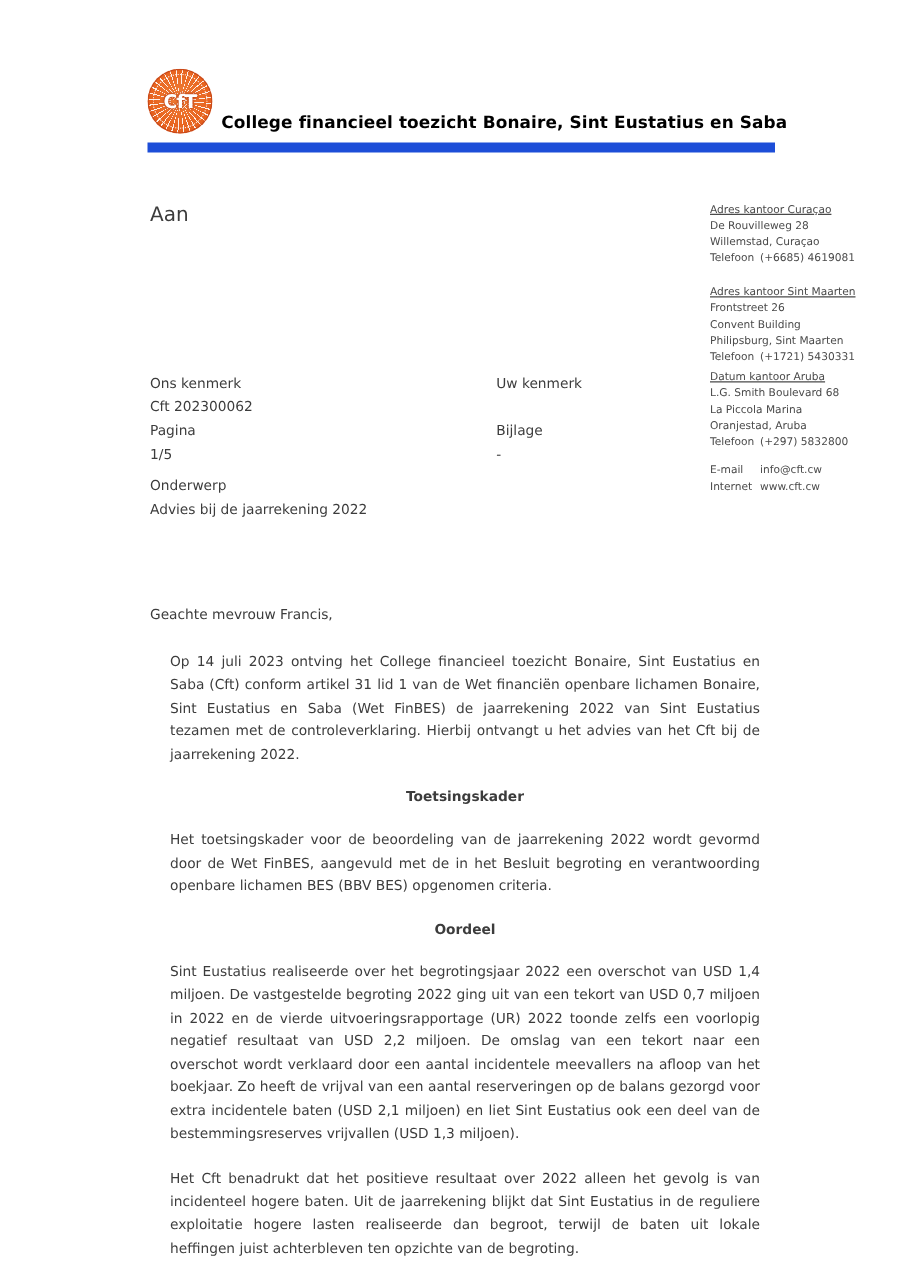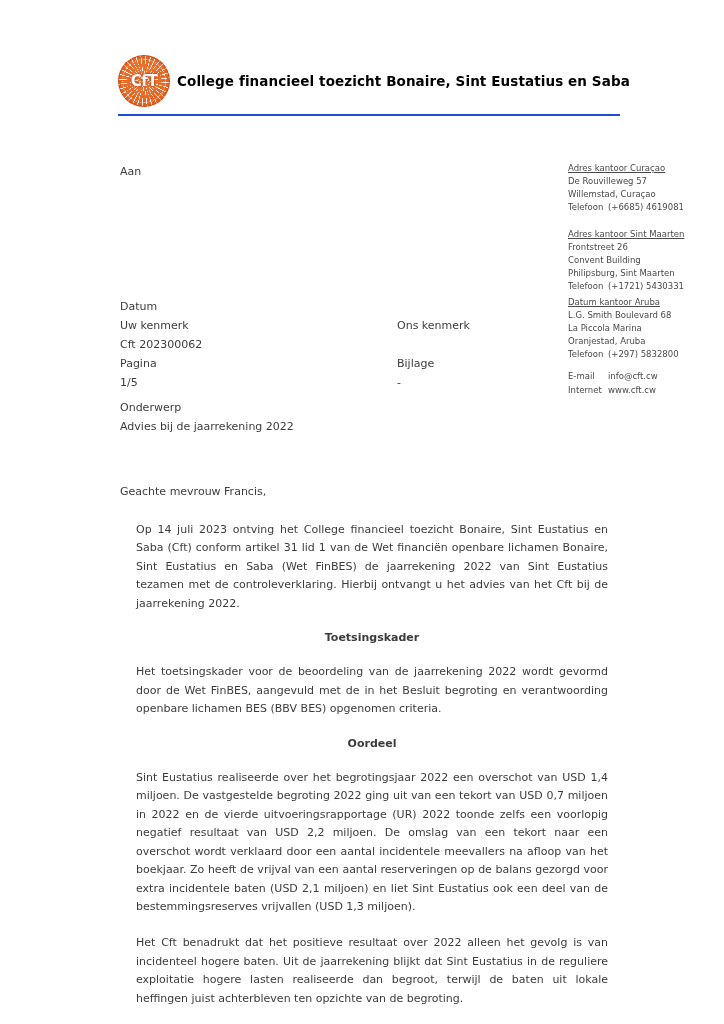--- a/index.html
+++ b/index.html
@@ -13,23 +13,23 @@
     color: #3c3c3c;
   }
 
   
   .letterhead {
     position: absolute;
     left: 118px;
     top: 55px;
     width: 502px;
     display: flex;
-    align-items: center;
+    align-items: flex-end;
     gap: 7px;
-    border-bottom: 2px solid #1d4ed8;
+    border-bottom: 8px solid #1d4ed8;
     padding-bottom: 7px;
   }
   .logo {
     width: 52px; height: 52px;
     border-radius: 50%;
     flex: 0 0 auto;
     position: relative;
     display: flex; align-items: center; justify-content: center;
     background:
       repeating-conic-gradient(from 3deg, rgba(255,255,255,0.9) 0deg 2deg, rgba(255,255,255,0) 2deg 11.25deg),
@@ -74,21 +74,21 @@
   .office-1 { top: 162px; }
   .office-2 { top: 228px; }
   .office-3 { top: 296px; }
   .contact-block { top: 369px; }
   .office-heading { text-decoration: underline; }
   .phone-row { display: flex; margin-top: 0; }
   .c-label { width: 40px; flex: 0 0 auto; }
   .contact-row { display: flex; line-height: 14px; }
 
   
-  .recipient { position: absolute; left: 120px; top: 162px; width: 460px; font-size: 11px; line-height: 19px; }
+  .recipient { position: absolute; left: 120px; top: 162px; width: 460px; font-size: 16px; line-height: 19px; }
   .meta { position: absolute; left: 120px; top: 297px; width: 502px; font-size: 11px; line-height: 19px; }
   .meta-row { display: grid; grid-template-columns: 277px 225px; }
   .onderwerp-block { margin-top: 6px; }
   .salutation { position: absolute; left: 120px; top: 482px; font-size: 11px; line-height: 19px; }
   .body-text {
     position: absolute;
     left: 120px;
     top: 505px;
     width: 504px;
     font-size: 11px;
@@ -107,21 +107,21 @@
   <header class="letterhead">
     <div class="logo">
       <span class="logo-text">CfT</span>
     </div>
     <div class="org-title">College financieel toezicht Bonaire, Sint Eustatius en Saba</div>
   </header>
 
   <aside class="sidebar">
     <div class="office office-1">
       <div class="office-heading">Adres kantoor Curaçao</div>
-      <div>De Rouvilleweg 57</div>
+      <div>De Rouvilleweg 28</div>
       <div>Willemstad, Curaçao</div>
       <div class="phone-row">
         <span class="c-label">Telefoon</span>
         <span>(+6685) 4619081</span>
       </div>
     </div>
 
     <div class="office office-2">
       <div class="office-heading">Adres kantoor Sint Maarten</div>
       <div>Frontstreet 26</div>
@@ -155,29 +155,28 @@
       </div>
     </div>
   </aside>
 
   <div class="recipient">
     <div>Aan</div>
   </div>
 
   <div class="meta">
     <div class="meta-row">
-      <span>Datum</span>
       <span></span>
     </div>
     <div class="meta-row">
       <span></span>
     </div>
     <div class="meta-row">
+      <span>Ons kenmerk</span>
       <span>Uw kenmerk</span>
-      <span>Ons kenmerk</span>
     </div>
     <div class="meta-row">
       <span>Cft 202300062</span>
       <span></span>
     </div>
     <div class="meta-row">
       <span>Pagina</span>
       <span>Bijlage</span>
     </div>
     <div class="meta-row">

